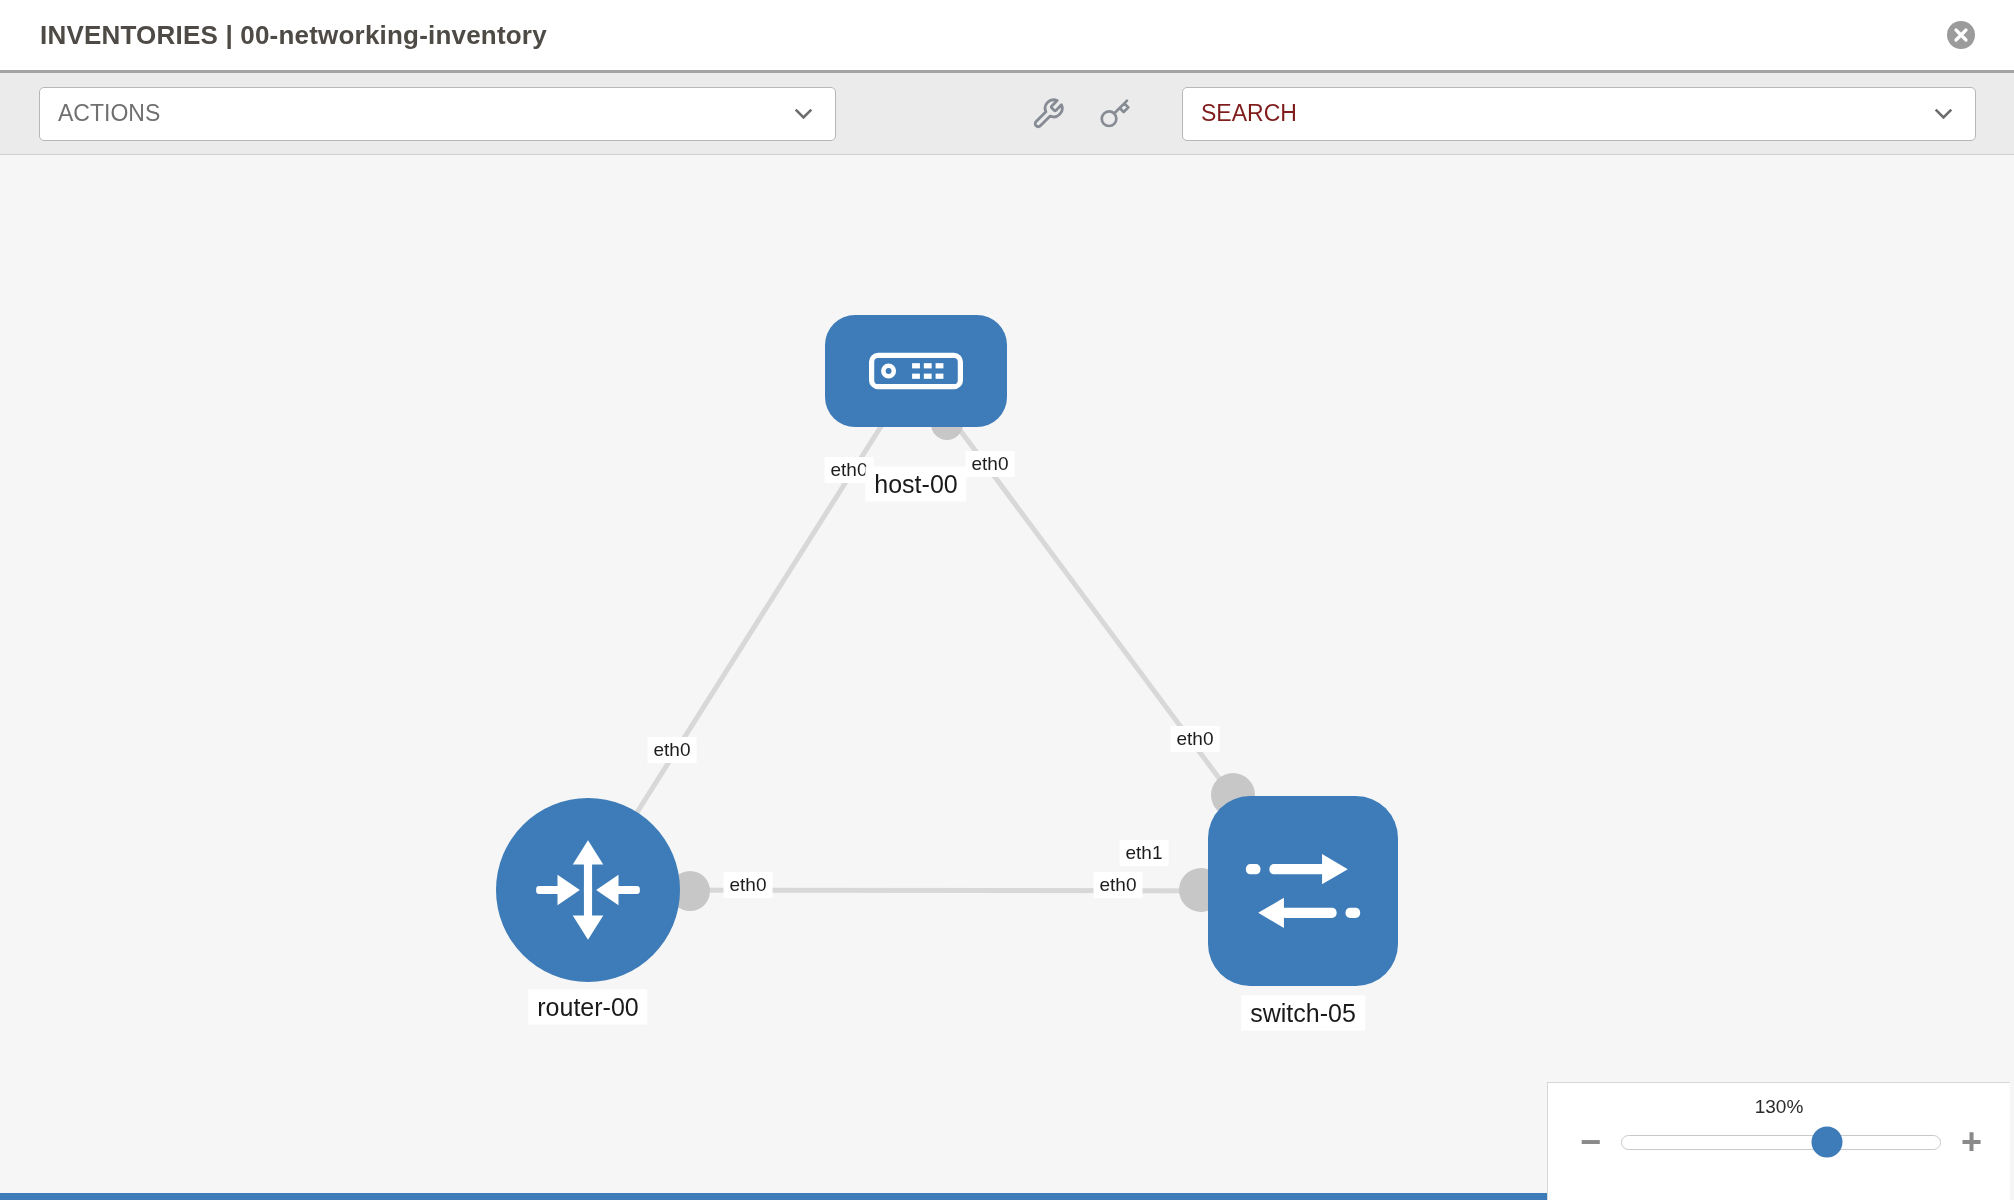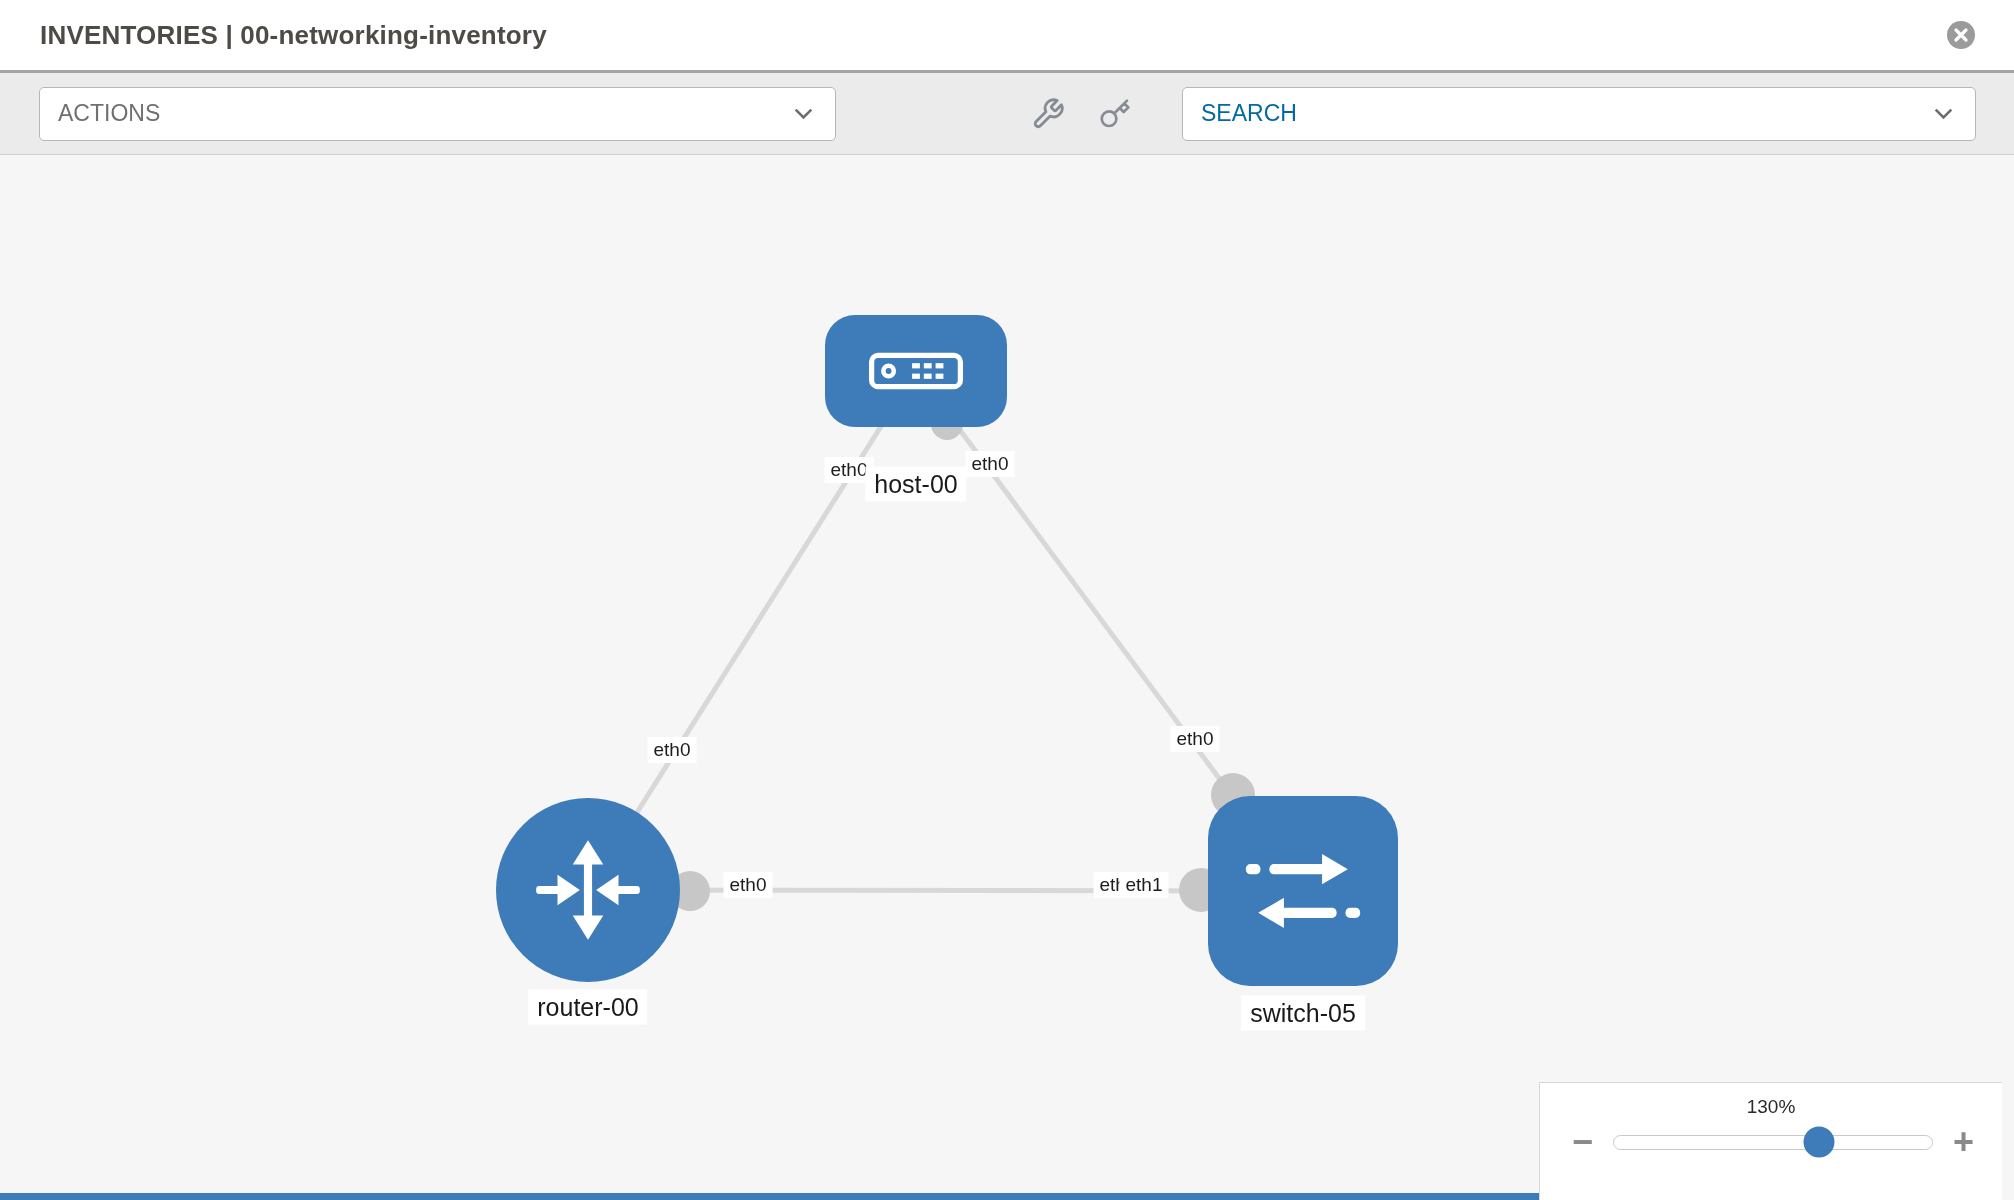--- a/index.html
+++ b/index.html
@@ -15,40 +15,40 @@
                align-items:center; justify-content:center; }
 
   
   .toolbar { position:absolute; top:70px; left:0; right:0; height:85px; background:#ebebeb;
              border-top:3px solid #a3a3a3; border-bottom:1px solid #d0d0d0;
              display:flex; align-items:center; padding:0 38px 0 39px; }
   .dropdown { height:54px; background:#fff; border:1px solid #b7b7b7; border-radius:5px;
               display:flex; align-items:center; justify-content:space-between;
               padding:0 22px 0 18px; font-size:23px; color:#707070; cursor:pointer; }
   .dropdown-actions { width:797px; }
-  .dropdown-search { width:794px; color:#0369a1; }
+  .dropdown-search { width:794px; color:#7f1d1d; }
   .tb-spacer { flex:1; }
   .icon-btn { background:none; border:none; margin:0 17px; cursor:pointer; display:flex;
               align-items:center; justify-content:center; }
 
   
   .canvas { position:absolute; top:155px; left:0; right:0; bottom:0; background:#f6f6f6; }
   .links-svg { position:absolute; left:0; top:0; }
   .node { position:absolute; background:#3d7cb8; display:flex; align-items:center; justify-content:center;
           transform:translate(-50%,-50%); cursor:pointer; z-index:2; }
   .node-host   { left:916px;  top:216px; width:182px; height:112px; border-radius:30px; }
   .node-router { left:588px;  top:735px; width:184px; height:184px; border-radius:50%; }
   .node-switch { left:1303px; top:736px; width:190px; height:190px; border-radius:42px; }
   .eth-label { position:absolute; transform:translate(-50%,-50%); background:#ffffff; padding:2px 6px;
                font-size:19px; color:#1d1d1d; white-space:nowrap; z-index:3; }
   .node-label { position:absolute; transform:translate(-50%,-50%); background:#ffffff; padding:3px 9px;
                 font-size:25px; color:#1a1a1a; white-space:nowrap; z-index:3; }
 
   
-  .zoom-panel { position:absolute; right:12px; bottom:0; width:463px; height:118px; background:#fff;
+  .zoom-panel { position:absolute; right:4px; bottom:0; width:463px; height:118px; background:#fff;
                 border-left:1px solid #d7d7d7; border-top:1px solid #d7d7d7; z-index:6; }
   .zoom-level { margin-top:13px; text-align:center; font-size:19px; color:#2b2b2b; }
   .zoom-row { display:flex; align-items:center; padding:10px 28px 0 32px; }
   .zoom-btn { background:none; border:none; cursor:pointer; font-size:36px; font-weight:bold;
               color:#8a8a8a; line-height:28px; font-family:"Liberation Sans", sans-serif; }
   .zoom-track { position:relative; flex:1; height:15px; border:1px solid #c9c9c9; border-radius:9px;
                 background:#fff; margin:0 20px; cursor:pointer; }
   .zoom-handle { position:absolute; left:64.6%; top:50%; transform:translate(-50%,-50%);
                  width:31px; height:31px; border-radius:50%; background:#3d7cb8; cursor:grab; }
 
@@ -150,21 +150,21 @@
         <rect x="93" y="65" width="13" height="9" rx="4"></rect>
       </svg>
     </div>
 
     <span class="eth-label" style="left:849px; top:315px;">eth0</span>
     <span class="eth-label" style="left:990px; top:309px;">eth0</span>
     <span class="eth-label" style="left:672px; top:595px;">eth0</span>
     <span class="eth-label" style="left:1195px; top:584px;">eth0</span>
     <span class="eth-label" style="left:748px; top:730px;">eth0</span>
     <span class="eth-label" style="left:1118px; top:730px;">eth0</span>
-    <span class="eth-label" style="left:1144px; top:730px;">eth1</span>
+    <span class="eth-label" style="left:1144px; top:698px;">eth1</span>
 
     <span class="node-label" style="left:916px; top:301px;margin-top:28px;">host-00</span>
     <span class="node-label" style="left:588px; top:852px;">router-00</span>
     <span class="node-label" style="left:1303px; top:858px;">switch-05</span>
   </div>
 
   <div class="zoom-panel">
     <div class="zoom-level">130%</div>
     <div class="zoom-row">
       <button class="zoom-btn">−</button>

